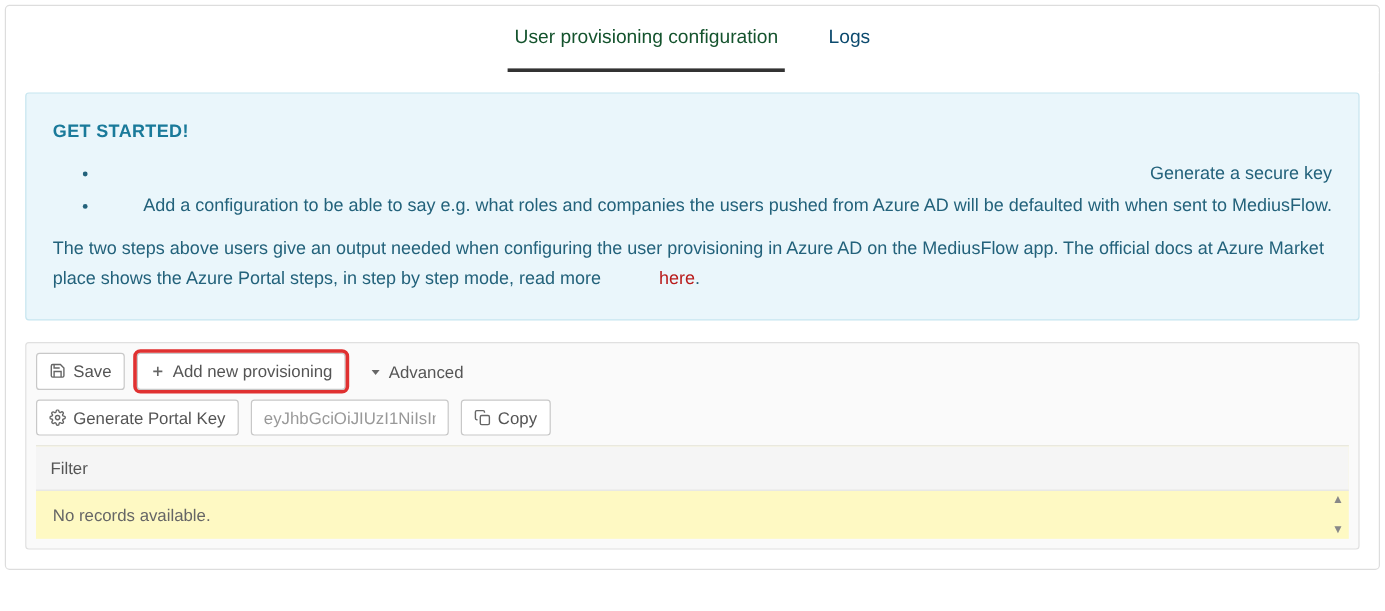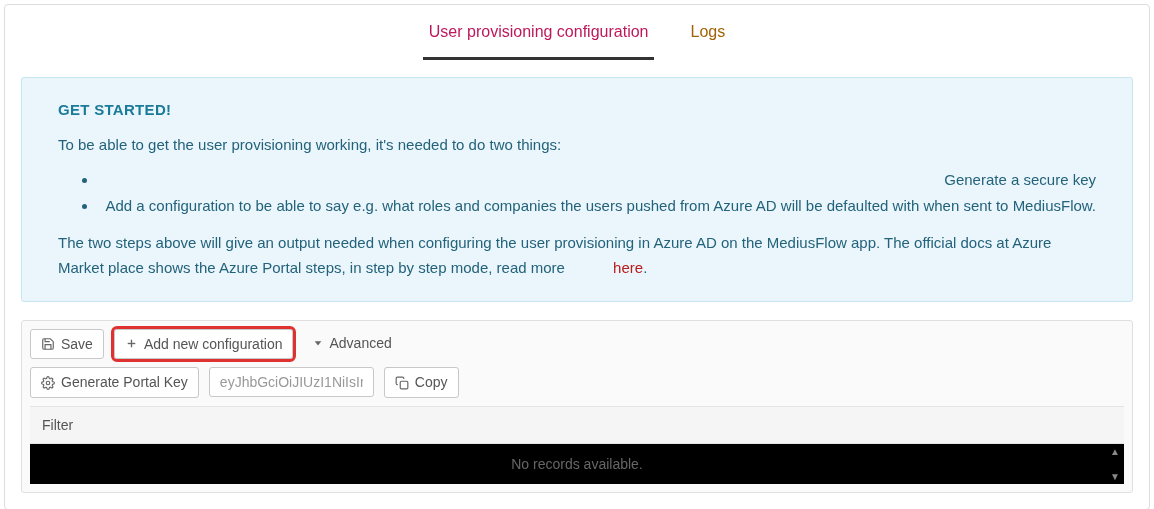--- a/index.html
+++ b/index.html
@@ -19,37 +19,37 @@
   .tabs {
     display: flex;
     justify-content: center;
     border-bottom: 1px solid #fff;
     padding: 18px 0 0 0;
     gap: 30px;
   }
   .tab {
     padding: 0 6px 16px 6px;
     font-size: 16px;
-    color: #a16207;
+    color: #0c4a6e;
     cursor: pointer;
   }
   .tab.active {
-    color: #be185d;
+    color: #14532d;
     border-bottom: 3px solid #333;
     font-weight: 500;
     text-align: center;
   }
   .content {
     padding: 16px;
   }
   .info-box {
     background: #eaf6fb;
     border: 1px solid #c6e5ef;
     border-radius: 3px;
-    padding: 20px 36px;
+    padding: 20px 22px;
     color: #23627b;
     line-height: 1.65;
   }
   .info-title {
     font-weight: 700;
     font-size: 15px;
     letter-spacing: .3px;
     margin-bottom: 10px;
     color: #1a7a9a;
   }
@@ -68,21 +68,21 @@
   .toolbar-area {
     margin-top: 18px;
     border: 1px solid #e0e0e0;
     border-radius: 3px;
     background: #fafafa;
     padding: 8px;
   }
   .toolbar-row {
     display: flex;
     gap: 10px;
-    align-items: flex-start;
+    align-items: flex-end;
     margin-bottom: 8px;
   }
   .toolbar-row:last-child { margin-bottom: 0; }
   .btn {
     display: inline-flex;
     align-items: center;
     gap: 6px;
     background: #fff;
     border: 1px solid #c8c8c8;
     border-radius: 3px;
@@ -102,42 +102,41 @@
     border-radius: 3px;
     padding: 6px 10px;
     font-size: 14px;
     color: #999;
     width: 165px;
   }
   .icon { display: inline-flex; }
   .table-wrap {
     margin-top: 0;
     border-top: 1px solid #e4e4e4;
-    background: #000000;
+    background: #fef9c3;
   }
   .thead {
     display: grid;
     grid-template-columns: 320px 150px 310px 300px 20px;
     background: #f5f5f5;
     border-bottom: 1px solid #e4e4e4;
   }
   .th {
     padding: 10px 12px;
     font-size: 14px;
     color: #555;
     font-weight: 400;
   }
   .tbody {
     position: relative;
   }
   .empty {
     padding: 12px 14px;
     color: #666;
     font-size: 14px;
-    text-align: center;
   }
   .scroll-indicator {
     position: absolute;
     right: 1px;
     top: 0;
     bottom: 0;
     width: 16px;
     display: flex;
     flex-direction: column;
     justify-content: space-between;
@@ -154,27 +153,26 @@
 
   <div class="tabs">
     <div class="tab active">User provisioning configuration</div>
     <div class="tab">Logs</div>
   </div>
 
   <div class="content">
 
     <div class="info-box">
       <div class="info-title">GET STARTED!</div>
-      <p>To be able to get the user provisioning working, it's needed to do two things:</p>
       <ul>
         <li>Generate a secure key</li>
         <li>Add a configuration to be able to say e.g. what roles and companies the users pushed from Azure AD will be defaulted with when sent to MediusFlow.</li>
       </ul>
       <p>
-        <span>The two steps above will give an output needed when configuring the user provisioning in Azure AD on the MediusFlow app. The official docs at Azure Market place shows the Azure Portal steps, in step by step mode, read more </span><a href="#">here</a><span>.</span>
+        <span>The two steps above users give an output needed when configuring the user provisioning in Azure AD on the MediusFlow app. The official docs at Azure Market place shows the Azure Portal steps, in step by step mode, read more </span><a href="#">here</a><span>.</span>
       </p>
     </div>
 
     <div class="toolbar-area">
       <div class="toolbar-row">
         <button class="btn">
           <span class="icon">
             <svg width="14" height="14" viewBox="0 0 24 24" fill="none" stroke="#666" stroke-width="2">
                 <path d="M19 21H5a2 2 0 0 1-2-2V5a2 2 0 0 1 2-2h11l5 5v11a2 2 0 0 1-2 2z"></path>
                 <polyline points="17 21 17 13 7 13 7 21"></polyline>
@@ -184,21 +182,21 @@
           <span>Save</span>
         </button>
 
         <button class="btn highlight-red">
           <span class="icon">
             <svg width="13" height="13" viewBox="0 0 24 24" fill="none" stroke="#666" stroke-width="2.5">
                 <line x1="12" y1="5" x2="12" y2="19"></line>
                 <line x1="5" y1="12" x2="19" y2="12"></line>
               </svg>
           </span>
-          <span>Add new configuration</span>
+          <span>Add new provisioning</span>
         </button>
 
         <button class="btn" style="border:none;background:transparent;">
           <span class="icon">
             <svg width="10" height="10" viewBox="0 0 24 24" fill="#666">
                 <path d="M4 8 L20 8 L12 18 Z"></path>
               </svg>
           </span>
           <span>Advanced</span>
         </button>

